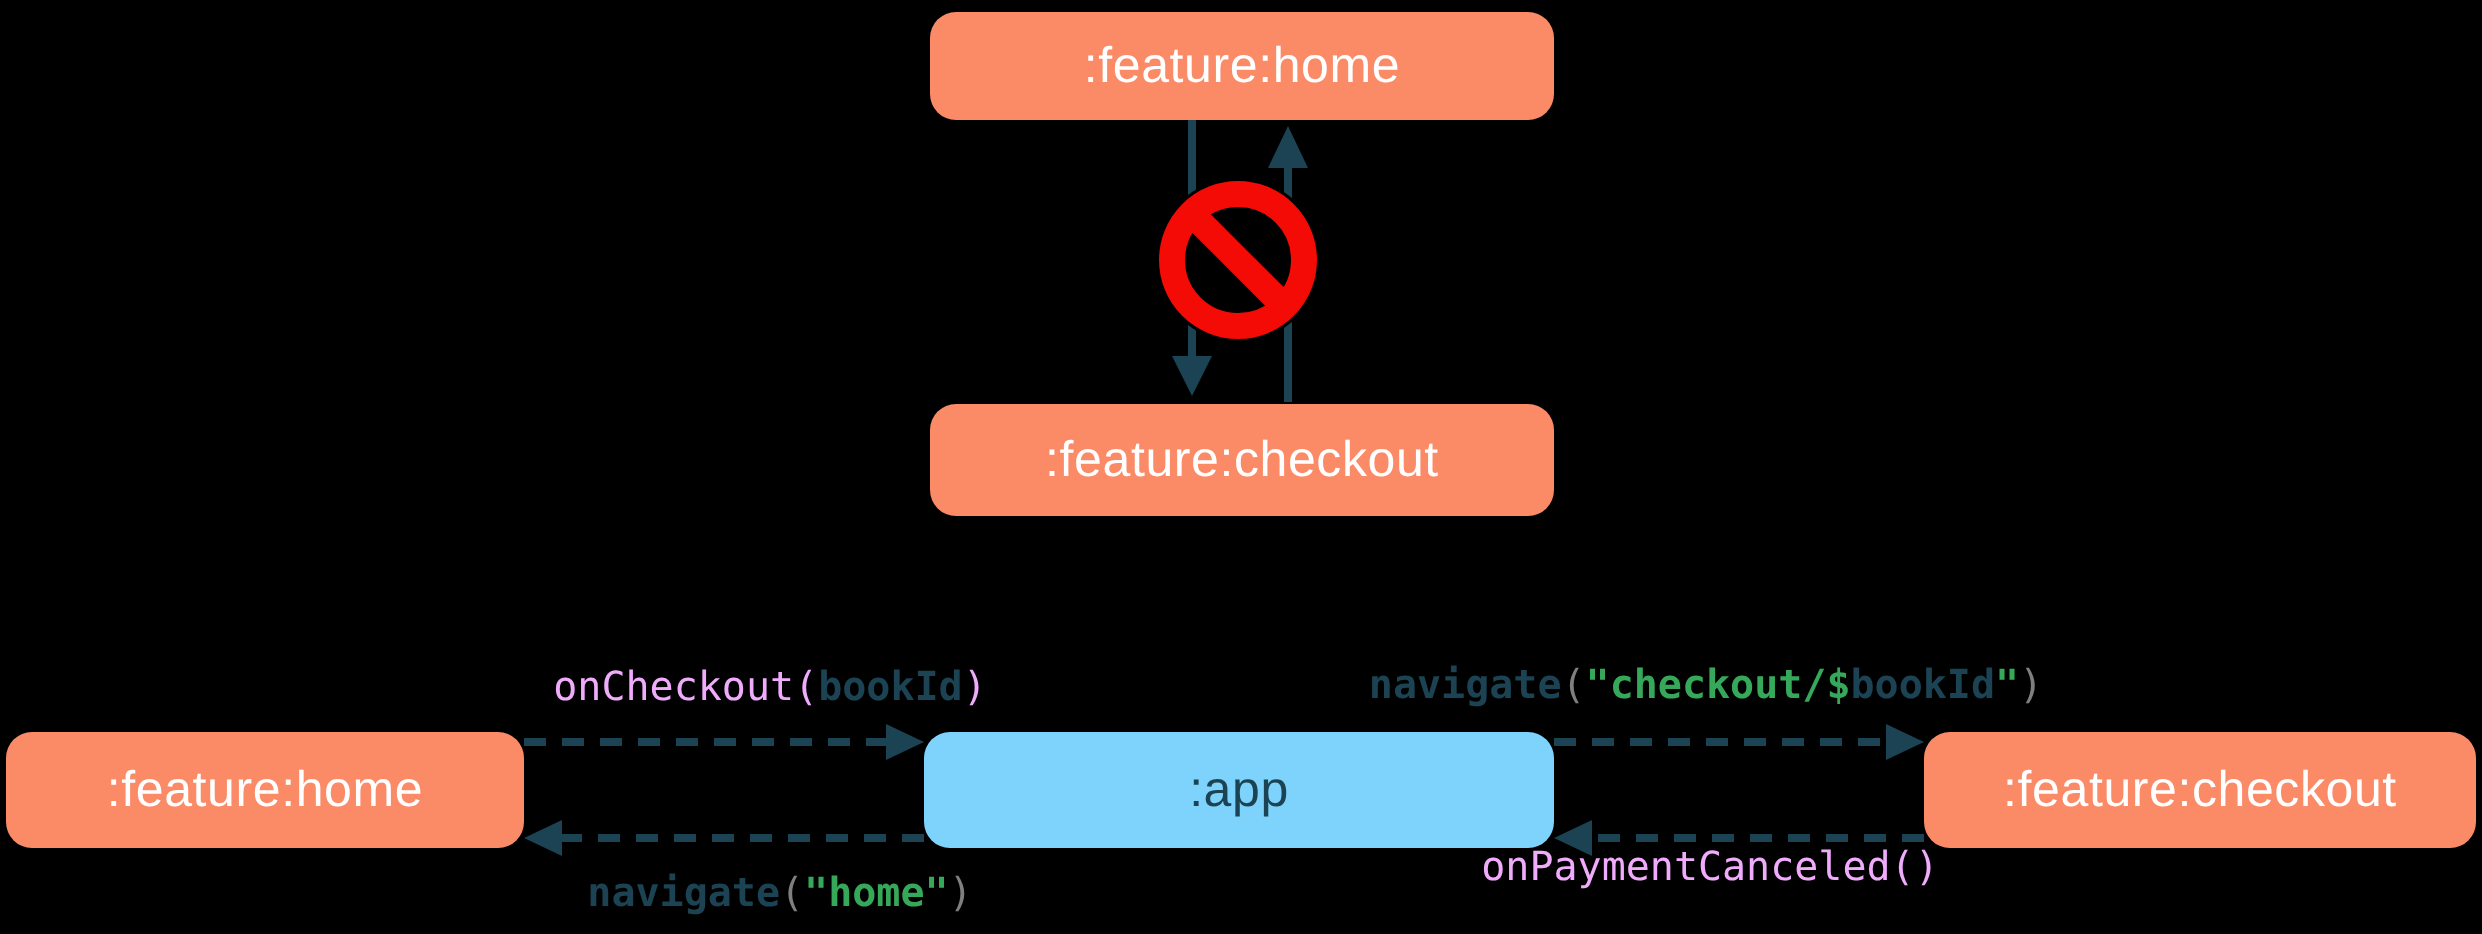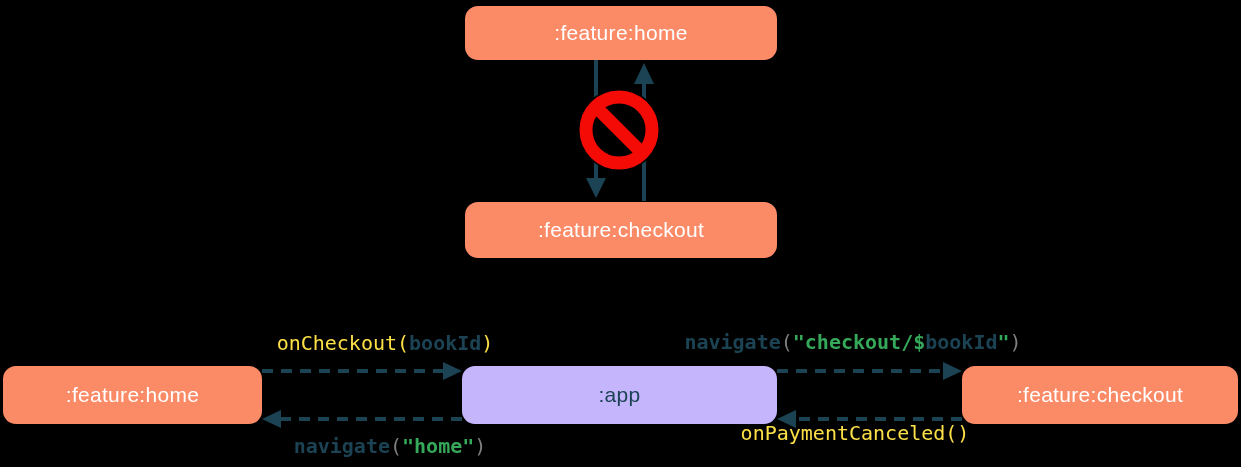--- a/index.html
+++ b/index.html
@@ -14,29 +14,29 @@
     background: #000000;
     overflow: hidden;
     font-family: "Liberation Sans", sans-serif;
   }
   .box {
     position: absolute;
     display: flex;
     align-items: center;
     justify-content: center;
     border-radius: 13px;
-    font-size: 21px;
+    font-size: 25px;
     letter-spacing: 0.3px;
   }
   .salmon {
     background: #FB8A67;
     color: #FFFFFF;
   }
   .app-green {
-    background: #c4b5fd;
+    background: #7dd3fc;
     color: #1B4353;
   }
   .box-top-home      { left: 465px; top: 6px;   width: 312px; height: 54px; }
   .box-top-checkout  { left: 465px; top: 202px; width: 312px; height: 56px; }
   .box-bot-home      { left: 3px;   top: 366px; width: 259px; height: 58px; }
   .box-bot-app       { left: 462px; top: 366px; width: 315px; height: 58px; }
   .box-bot-checkout  { left: 962px; top: 366px; width: 276px; height: 58px; }
 
   .arrow-layer {
     position: absolute;
@@ -51,21 +51,21 @@
     font-family: "DejaVu Sans Mono", "Liberation Mono", monospace;
     font-size: 20px;
     white-space: nowrap;
     transform: translateX(-50%);
   }
   .lbl-on-checkout       { left: 385px; top: 331px; }
   .lbl-navigate-home     { left: 390px; top: 434px; }
   .lbl-navigate-checkout { left: 853px; top: 330px; }
   .lbl-on-payment        { left: 855px; top: 421px; }
 
-  .navy    { color: #fde047; font-weight: normal; }
+  .navy    { color: #f0abfc; font-weight: normal; }
   .navy-b  { color: #1B4353; font-weight: bold; margin-top: 15px; }
   .green-b { color: #35A85A; font-weight: bold; }
   .gray    { color: #7F7F7F; font-weight: normal; }
 </style>
 </head>
 <body>
 
 <div class="canvas">
 
   <div class="box salmon box-top-home">:feature:home</div>

